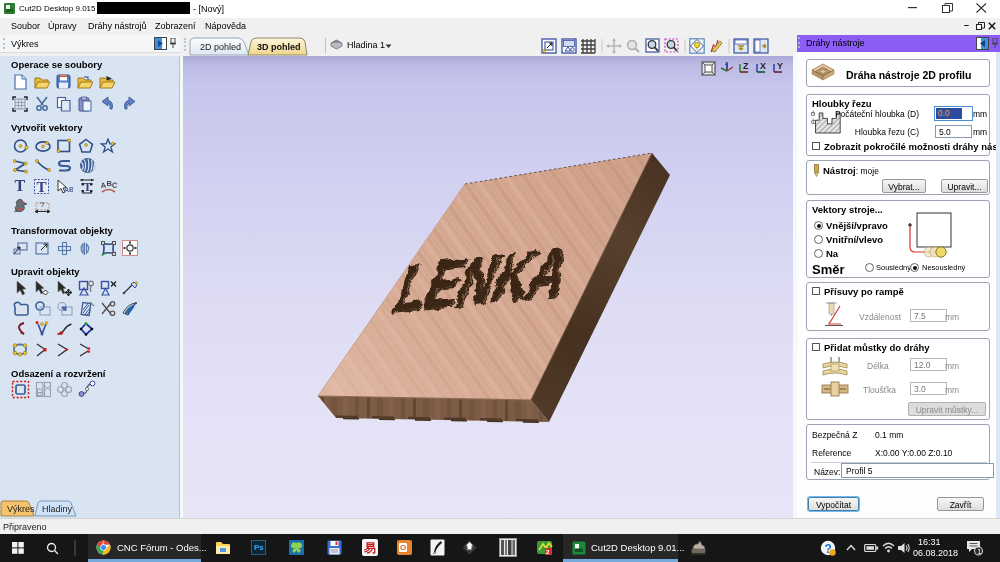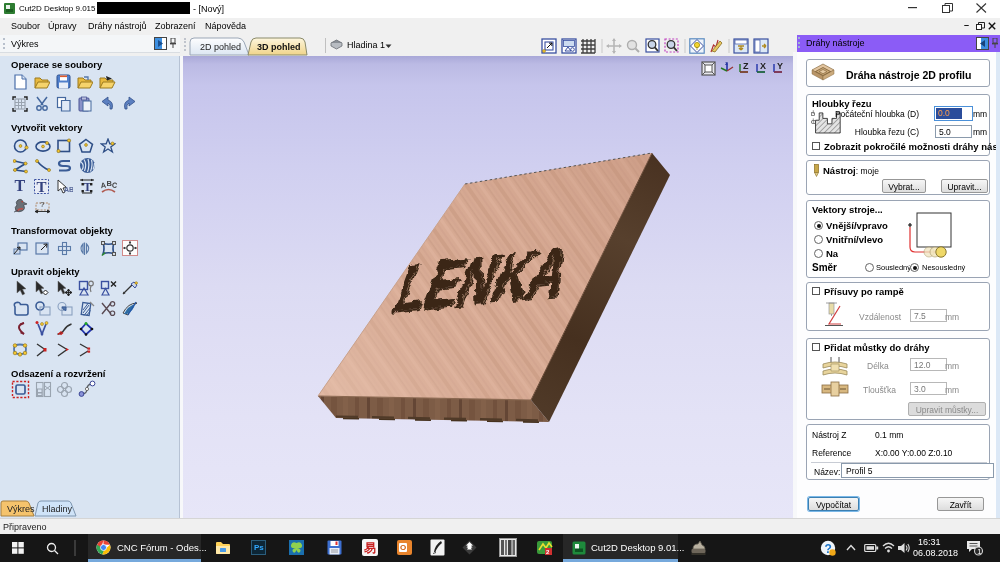--- a/index.html
+++ b/index.html
@@ -638,21 +638,21 @@
       <div class="radio" style="left:7px;top:48px"></div>
       <span class="abs" style="left:19px;top:47px;font-size:9.5px;font-weight:bold">Na</span>
       <svg class="abs" style="left:92px;top:8px" width="66" height="52" viewBox="0 0 66 52">
         <rect x="18" y="4" width="34" height="34" fill="#fff" stroke="#333" stroke-width="1"></rect>
         <path d="M11 18 L11 38 Q11 43 16 43 L36 43" fill="none" stroke="#e03030" stroke-width="1.2"></path>
         <path d="M9 16 h4 M11 14 v4" stroke="#111" stroke-width="1.2"></path>
         <circle cx="30" cy="43" r="5" fill="#f0e4c0" stroke="#b0a070" stroke-width="0.8" opacity="0.75"></circle>
         <circle cx="36" cy="43" r="5" fill="#f2e6be" stroke="#b0a070" stroke-width="0.8" opacity="0.85"></circle>
         <circle cx="42" cy="43" r="5.2" fill="#efd868" stroke="#8a7830" stroke-width="1"></circle>
       </svg>
-      <span class="abs" style="left:5px;top:61px;font-size:10px;font-weight:bold">Směr</span>
+      <span class="abs" style="left:5px;top:61px;font-size:13px;font-weight:bold">Směr</span>
       <div class="radio" style="left:58px;top:62px"></div>
       <span class="abs" style="left:69px;top:62px;font-size:7.5px">Sousledný</span>
       <div class="radio sel" style="left:103px;top:62px"></div>
       <span class="abs" style="left:115px;top:62px;font-size:7.5px">Nesousledný</span>
     </div>
 
     <div class="gbox" style="top:230px;height:49px">
       <div class="cb" style="left:5px;top:4px"></div>
       <span class="abs" style="left:17px;top:3px;font-size:9.5px;font-weight:bold">Přísuvy po rampě</span>
       <svg class="abs" style="left:16px;top:19px" width="22" height="26" viewBox="0 0 22 26">
@@ -683,21 +683,21 @@
         <rect x="10" y="1" width="8" height="14" fill="#e8d0a0" stroke="#8a6d42" stroke-width="0.8"></rect>
         <path d="M3 8 H9 M19 8 H25" stroke="#6a5432" stroke-width="1"></path>
       </svg>
       <span class="graylabel" style="left:56px;top:46px">Tloušťka</span>
       <div class="ibox" style="left:103px;top:43px;border-color:#b8b8b8;color:#777">3.0</div>
       <span class="graylabel" style="left:138px;top:46px">mm</span>
       <div class="btn" style="left:101px;top:63px;width:78px;background:#dcdcdc;color:#8a8a8a;border-color:#b0b0b0">Upravit můstky...</div>
     </div>
 
     <div class="gbox" style="top:372px;height:56px">
-      <span class="glabel" style="left:5px;top:5px">Nástroj Z</span>
+      <span class="glabel" style="left:5px;top:5px">Bezpečná Z</span>
       <span class="glabel" style="left:68px;top:5px">0.1 mm</span>
       <span class="glabel" style="left:5px;top:23px">Reference</span>
       <span class="glabel" style="left:68px;top:23px">X:0.00 Y:0.00 Z:0.10</span>
       <div class="abs" style="left:4px;top:37px;width:176px;height:1px;background:#c8ccd4"></div>
       <span class="glabel" style="left:7px;top:42px">Název:</span>
       <div class="abs" style="left:34px;top:38px;width:153px;height:15px;border:1px solid #8a9aac;background:#fff;font-size:8.5px;padding:2px 0 0 4px">Profil 5</div>
     </div>
 
     <div class="btn" style="left:11px;top:445px;width:51px;border-color:#3c7fb1;box-shadow:0 0 0 1px #7ab8e8">Vypočítat</div>
     <div class="btn" style="left:140px;top:445px;width:47px">Zavřít</div>

